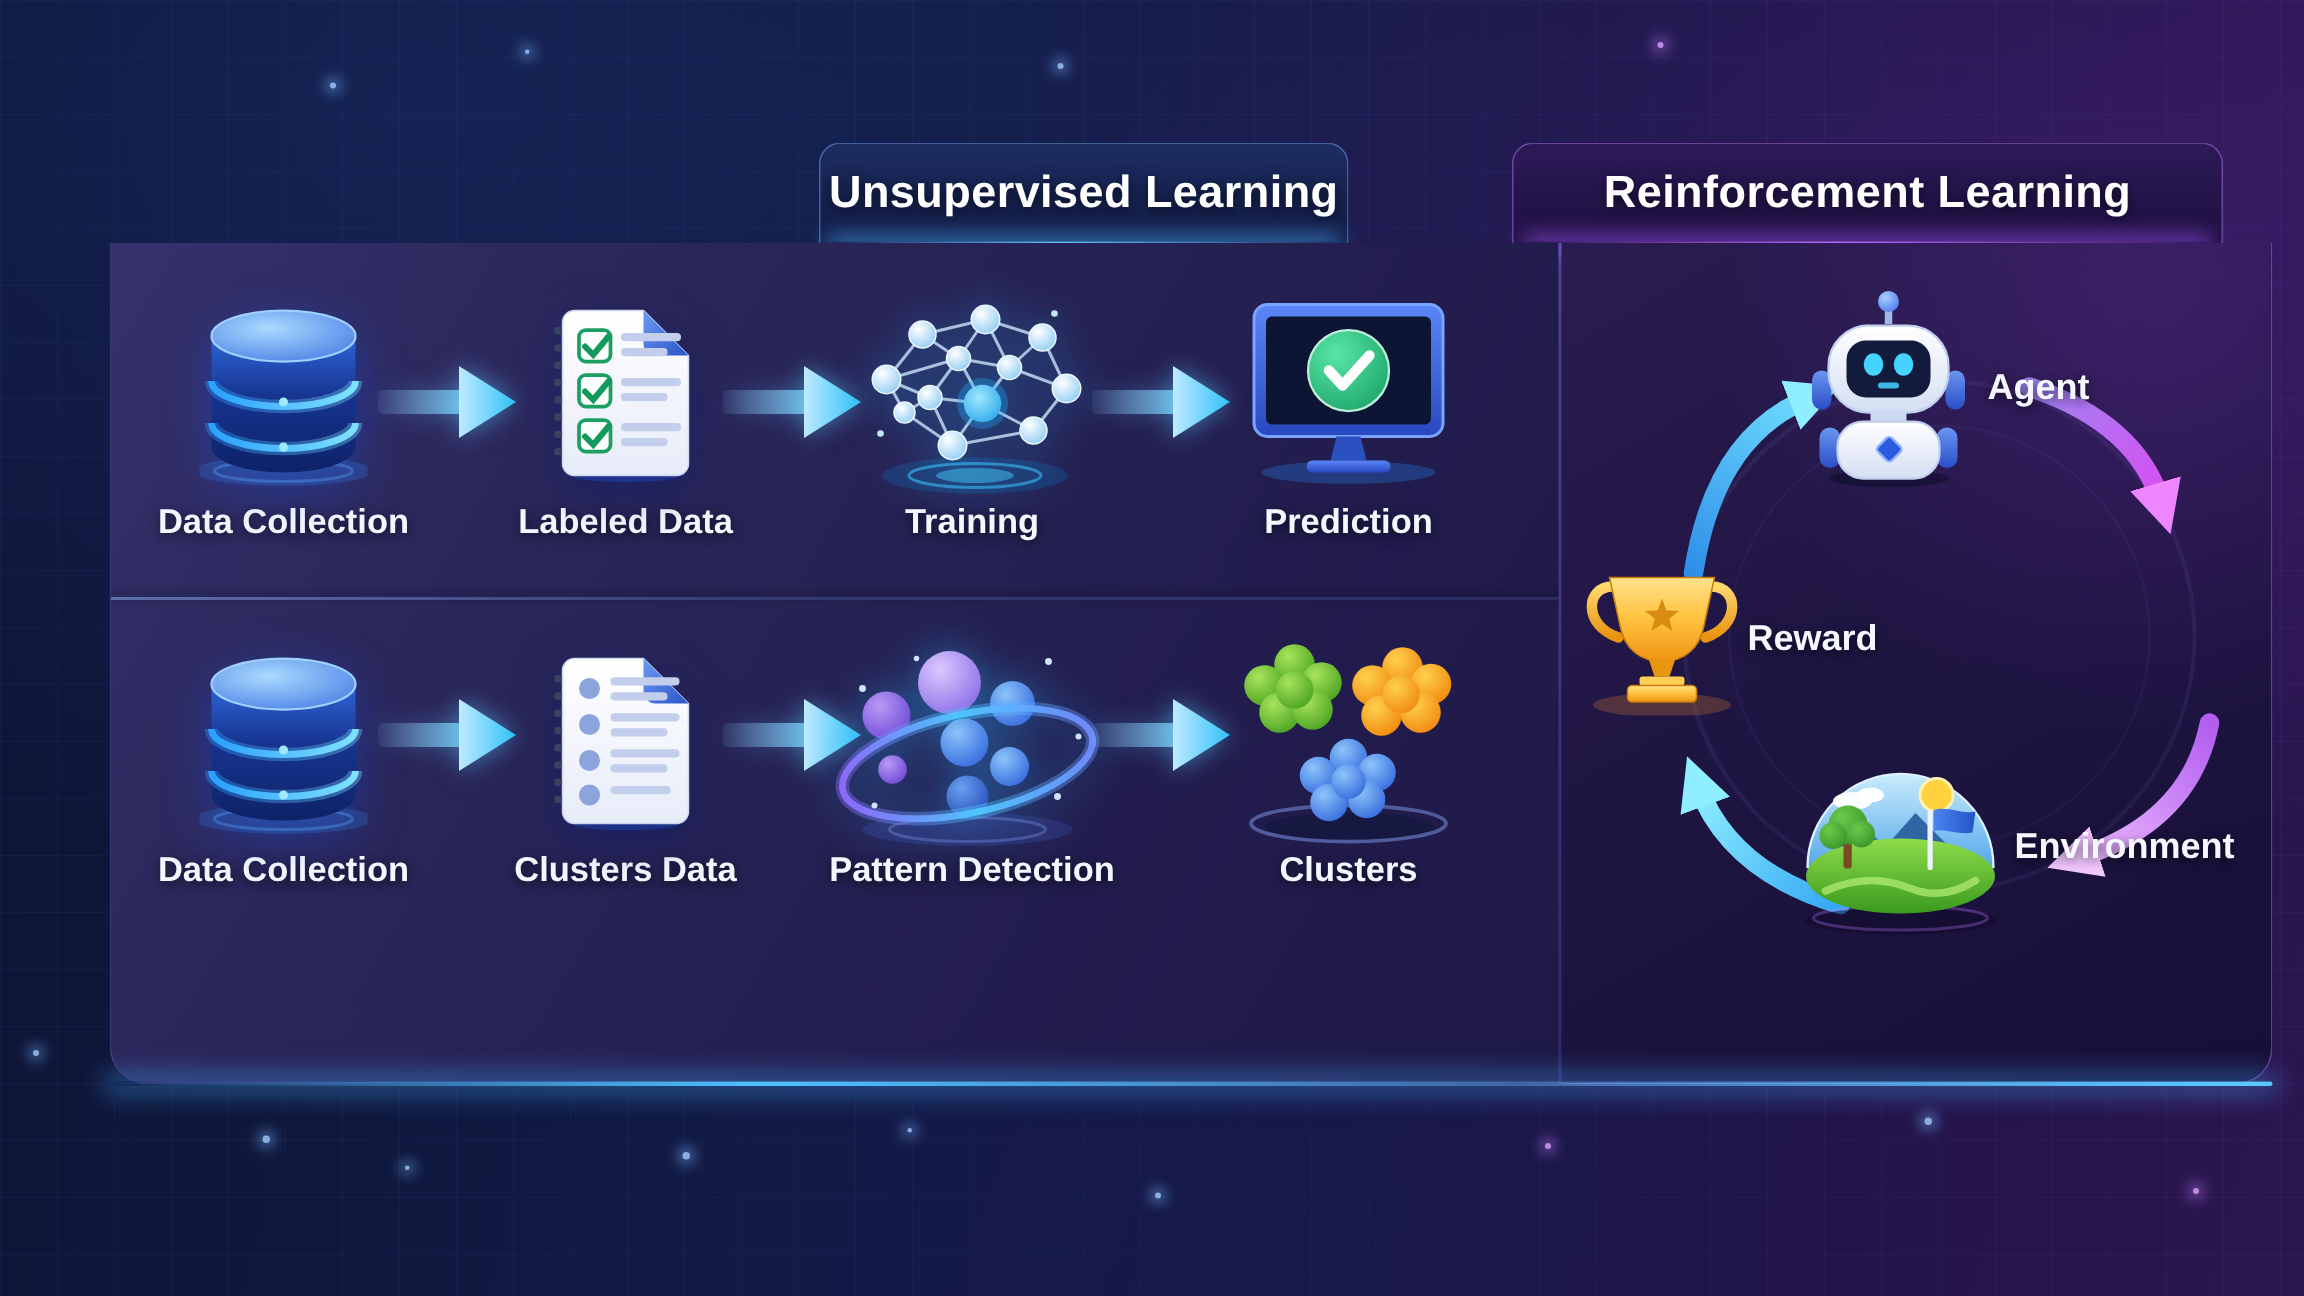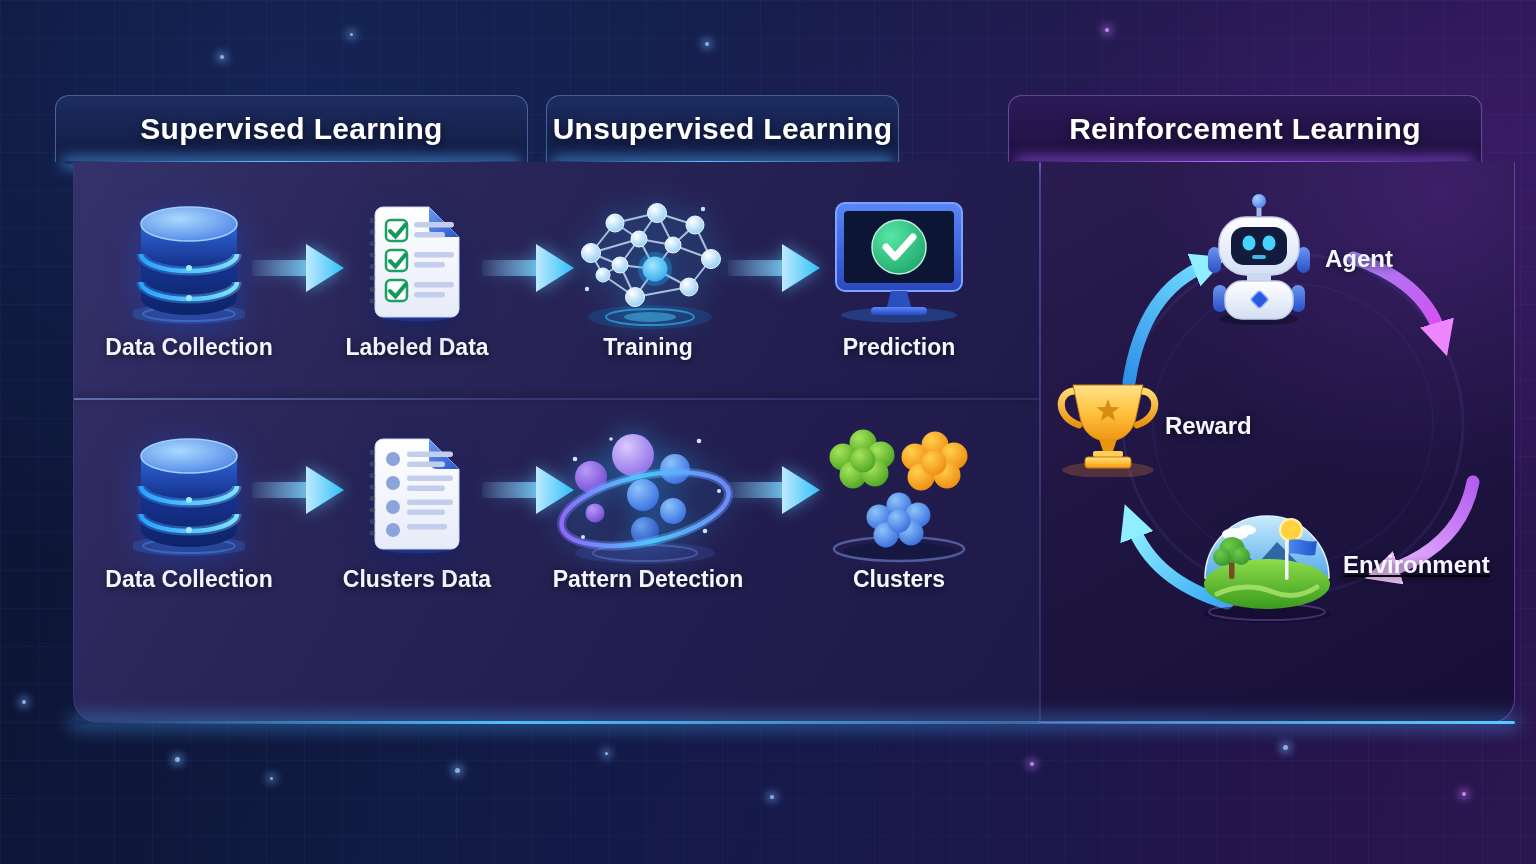--- a/index.html
+++ b/index.html
@@ -249,23 +249,20 @@
       </marker>
       <marker id="mPu" viewBox="0 0 4 4" markerWidth="2.7" markerHeight="2.7" refX="1.6" refY="2" orient="auto">
         <path d="M0,0 L4,2 L0,4 z" fill="#ee86ff"></path>
       </marker>
       <marker id="mPuL" viewBox="0 0 4 4" markerWidth="2.7" markerHeight="2.7" refX="1.6" refY="2" orient="auto">
         <path d="M0,0 L4,2 L0,4 z" fill="#f2c6ff"></path>
       </marker>
     </defs>
   </svg>
 
-  <div class="col-header" style="left:55px;width:473px;">
-    <span>Supervised Learning</span>
-  </div>
   <div class="col-header" style="left:546px;width:353px;">
     <span>Unsupervised Learning</span>
   </div>
   <div class="col-header purple" style="left:1008px;width:474px;">
     <span>Reinforcement Learning</span>
   </div>
 
   <div class="panel">
 
     <div class="flows-region">
@@ -600,21 +597,21 @@
             <rect x="20" y="94" width="14" height="27" rx="7" fill="url(#gEar)"></rect>
             <rect x="98" y="94" width="14" height="27" rx="7" fill="url(#gEar)"></rect>
             <rect x="32" y="90" width="68" height="38" rx="17" fill="url(#gWhite)" stroke="#c2cfeb" stroke-width="1.5"></rect>
             <rect x="60" y="102" width="13" height="13" rx="2.5" fill="#2a5ae0" stroke="#8fb0ff" stroke-width="1.5" transform="rotate(45 66.5 108.5)"></rect>
           </svg>
         </div>
         <div class="rl-label">Agent</div>
       </div>
 
 
-      <div class="rl-node" style="left:150px;top:336px;width:215px;text-decoration:underline;">
+      <div class="rl-node" style="left:150px;top:336px;width:215px;">
         <div class="icon-wrap" style="height:132px;">
           <svg width="152" height="128" viewBox="0 0 152 128">
             <ellipse cx="76" cy="114" rx="64" ry="9" fill="rgba(15,10,40,.5)"></ellipse>
             <ellipse cx="76" cy="112" rx="58" ry="8" fill="none" stroke="rgba(190,120,255,.3)" stroke-width="2"></ellipse>
             <path d="M14,78 a62,62 0 1 1 124,0 z" fill="url(#gSky)" stroke="#dff2ff" stroke-width="1.5"></path>
             <circle cx="100" cy="30" r="11" fill="#ffd23e" stroke="#fff2b0" stroke-width="2"></circle>
             <ellipse cx="44" cy="34" rx="13" ry="6" fill="#ffffff" opacity=".95"></ellipse>
             <ellipse cx="56" cy="30" rx="9" ry="5" fill="#ffffff" opacity=".95"></ellipse>
             <path d="M22,78 L50,48 L78,78 z" fill="#3c78b8"></path>
             <path d="M54,78 L86,42 L122,78 z" fill="#2f66a4"></path>

